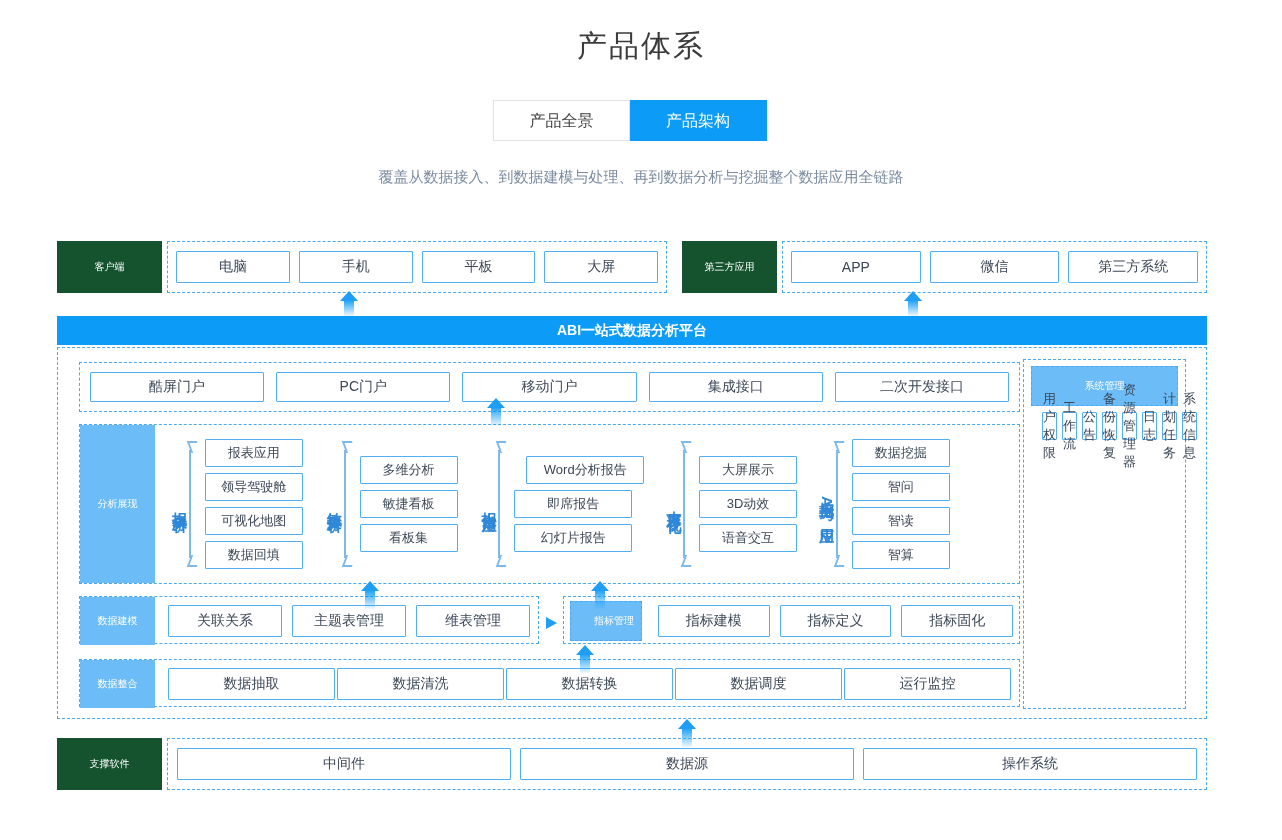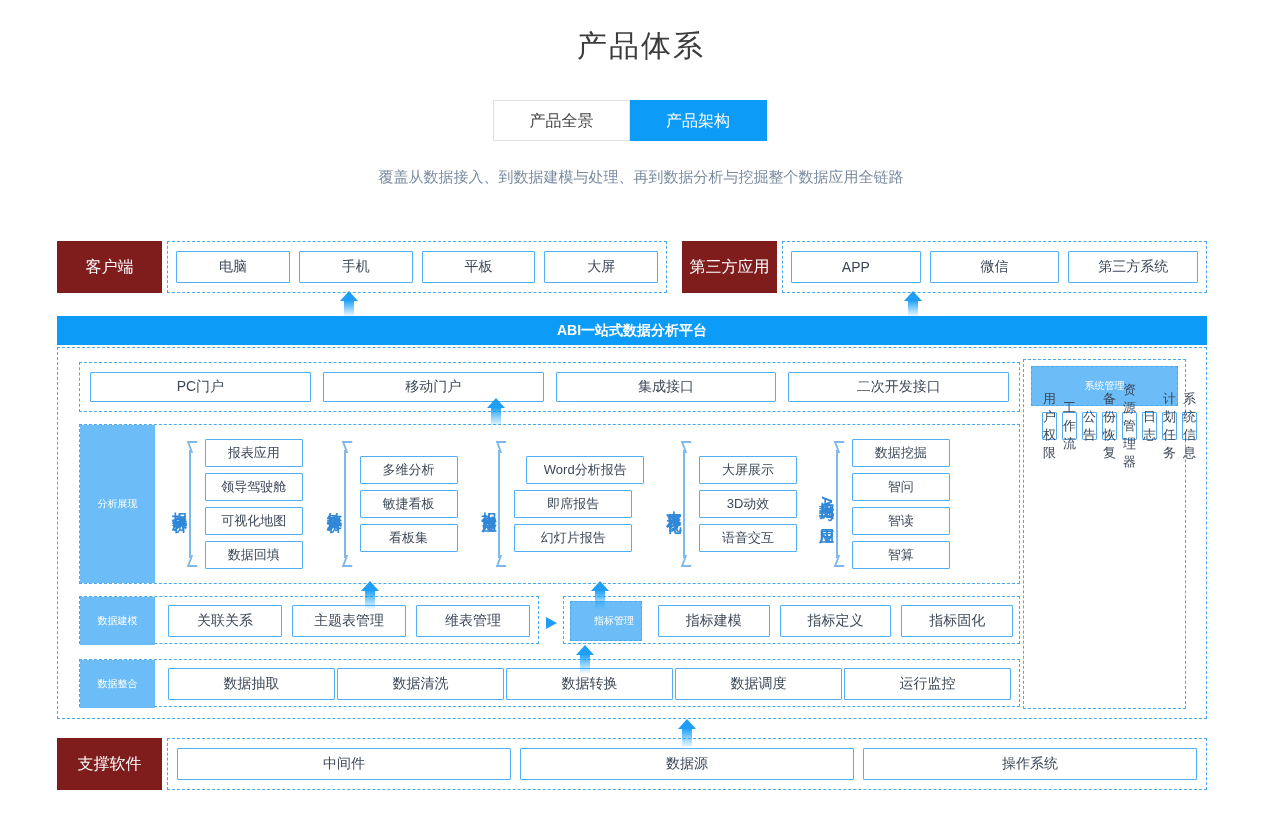--- a/index.html
+++ b/index.html
@@ -29,21 +29,21 @@
   }
   .tab + .tab { border-left: none; }
   .tab.active { background: #0d9bf8; color: #fff; border-color: #0d9bf8; }
   .subtitle {
     position: absolute; top: 168px; left: 0; width: 1282px;
     text-align: center; font-size: 15px; color: #7b8ca0;
   }
 
   
   .lbl-solid {
-    background: #7f1d1d; color: #fff; font-size: 16px;
+    background: #14532d; color: #fff; font-size: 10px;
     display: flex; align-items: center; justify-content: center;
   }
   .lbl-light {
     background: #6cbcf7; color: #fff; font-size: 10px;
     display: flex; align-items: center; justify-content: center;
   }
   .dash {
     border: 1px dashed #4aa8f0;
   }
   .cell {
@@ -191,20 +191,21 @@
     <div class="head"></div>
       <div class="shaft" style="height:15px;"></div>
   </div>
 
   <div class="banner">ABI一站式数据分析平台</div>
 
   <div class="dash platform-box">
 
     <div class="dash portal-group">
       <div class="inner">
+        <div class="cell">酷屏门户</div>
         <div class="cell">PC门户</div>
         <div class="cell">移动门户</div>
         <div class="cell">集成接口</div>
         <div class="cell">二次开发接口</div>
       </div>
     </div>
 
     <div class="dash analysis-group">
       <div class="lbl-light an-label">分析展现</div>
       <div class="an-content">

